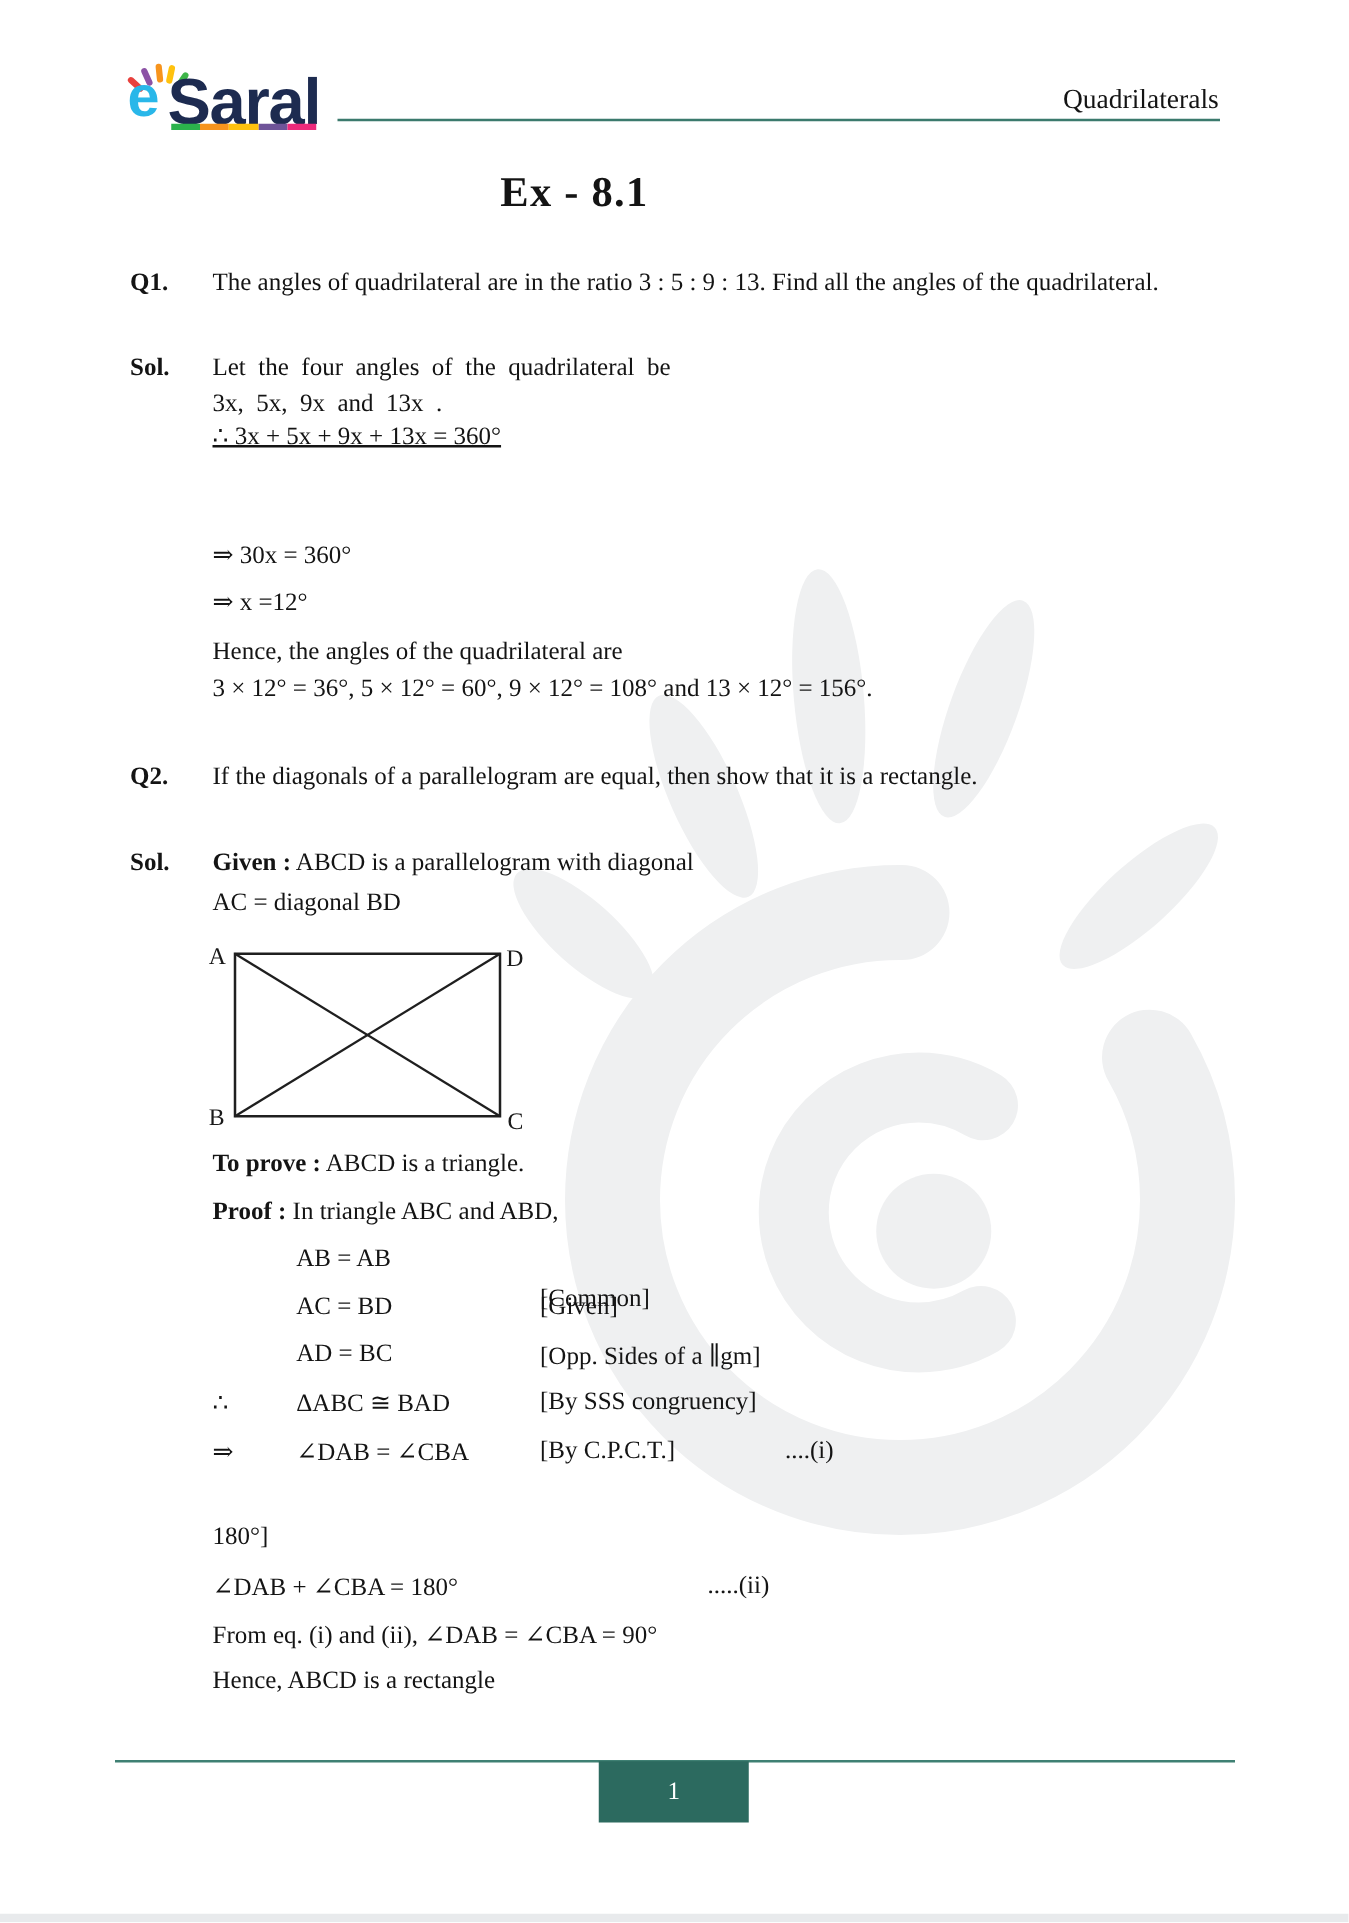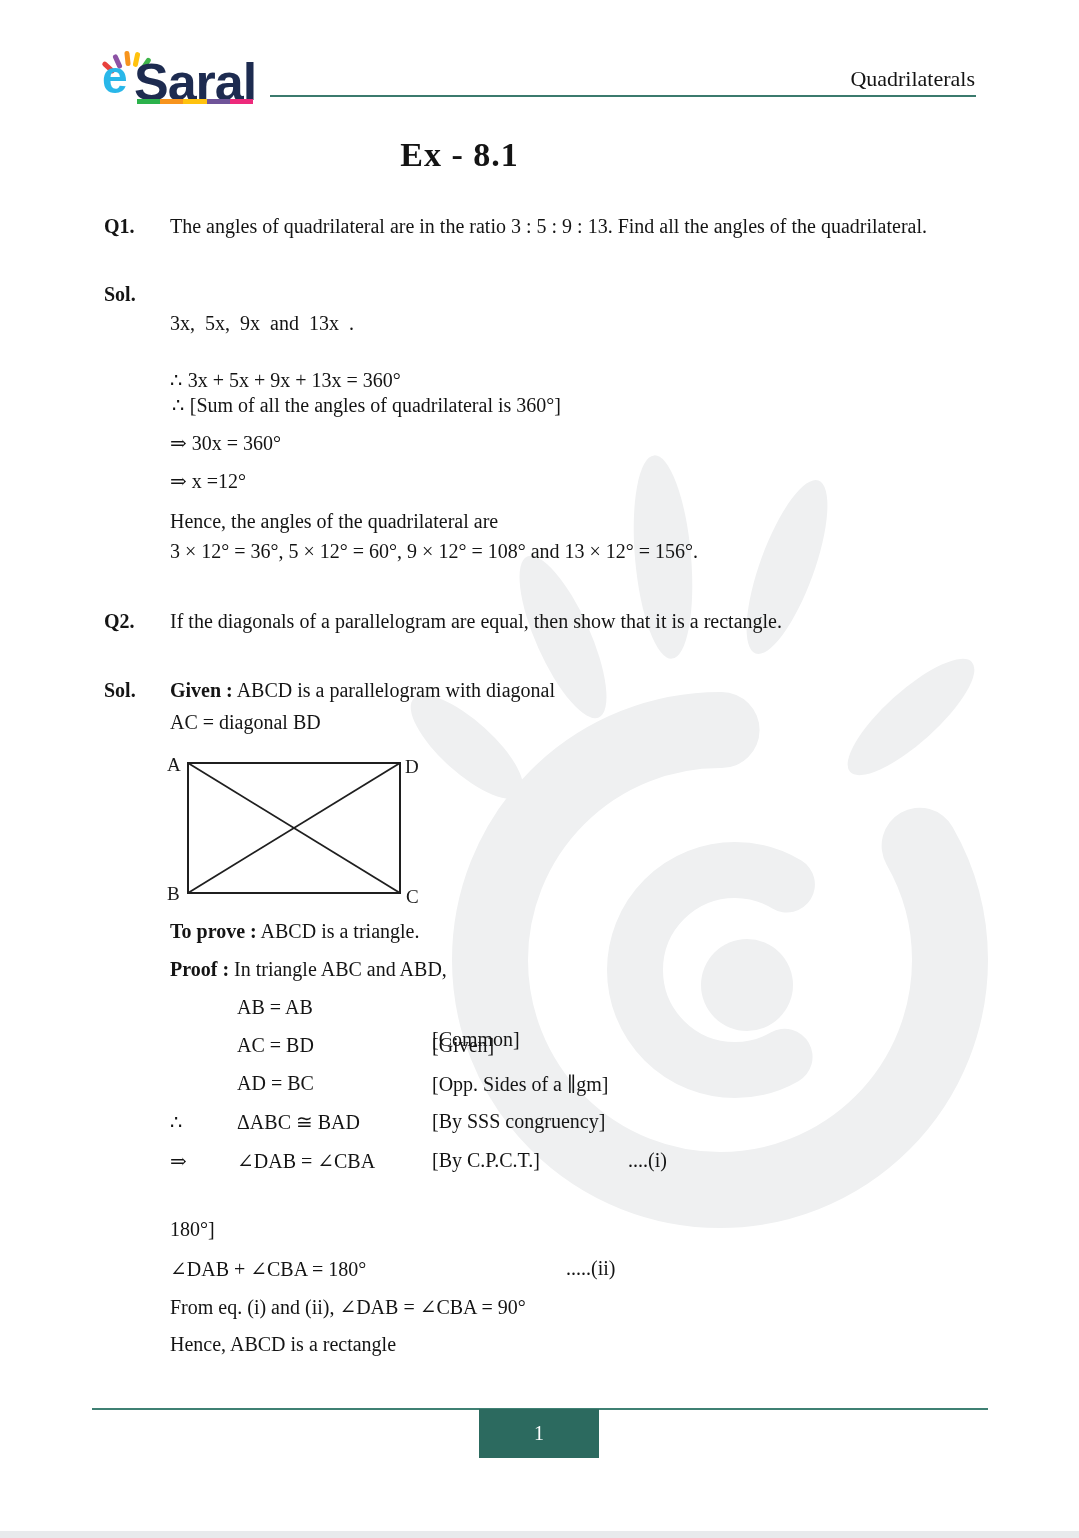--- a/index.html
+++ b/index.html
@@ -107,23 +107,23 @@
   </div>
   <div class="chapter">Quadrilaterals</div>
   <div class="header-rule"></div>
 
   <div class="doc-title">Ex - 8.1</div>
 
   <div class="line bold" style="left:104px; top:215px;">Q1.</div>
   <div class="line" style="left:170px; top:215px;">The angles of quadrilateral are in the ratio 3 : 5 : 9 : 13. Find all the angles of the quadrilateral.</div>
 
   <div class="line bold" style="left:104px; top:283px;">Sol.</div>
+  <div class="line wsp" style="left:170px; top:283px;">Let the four angles of the quadrilateral be</div>
   <div class="line wsp" style="left:170px; top:312px;">3x, 5x, 9x and 13x .</div>
-  <div class="line" style="left:170px; top:368px;">∴ 3x + 5x + 9x + 13x = 360°</div>
-  <div class="line" style="left:172px; top:393px;">∴ [Sum of all the angles of quadrilateral is 360°]</div>
+  <div class="line" style="left:170px; top:336px;text-decoration:underline;">∴ 3x + 5x + 9x + 13x = 360°</div>
   <div class="line" style="left:170px; top:431px;">⇒ 30x = 360°</div>
   <div class="line" style="left:170px; top:469px;">⇒ x =12°</div>
   <div class="line" style="left:170px; top:510px;">Hence, the angles of the quadrilateral are</div>
   <div class="line" style="left:170px; top:540px;">3 × 12° = 36°,  5 × 12° = 60°, 9 × 12° = 108° and 13 × 12° = 156°.</div>
 
   <div class="line bold" style="left:104px; top:610px;">Q2.</div>
   <div class="line" style="left:170px; top:610px;">If the diagonals of a parallelogram are equal, then show that it is a rectangle.</div>
 
   <div class="line bold" style="left:104px; top:679px;">Sol.</div>
   <div class="line" style="left:170px; top:679px;"><span class="bold">Given :</span><span> ABCD is a parallelogram with diagonal</span></div>

